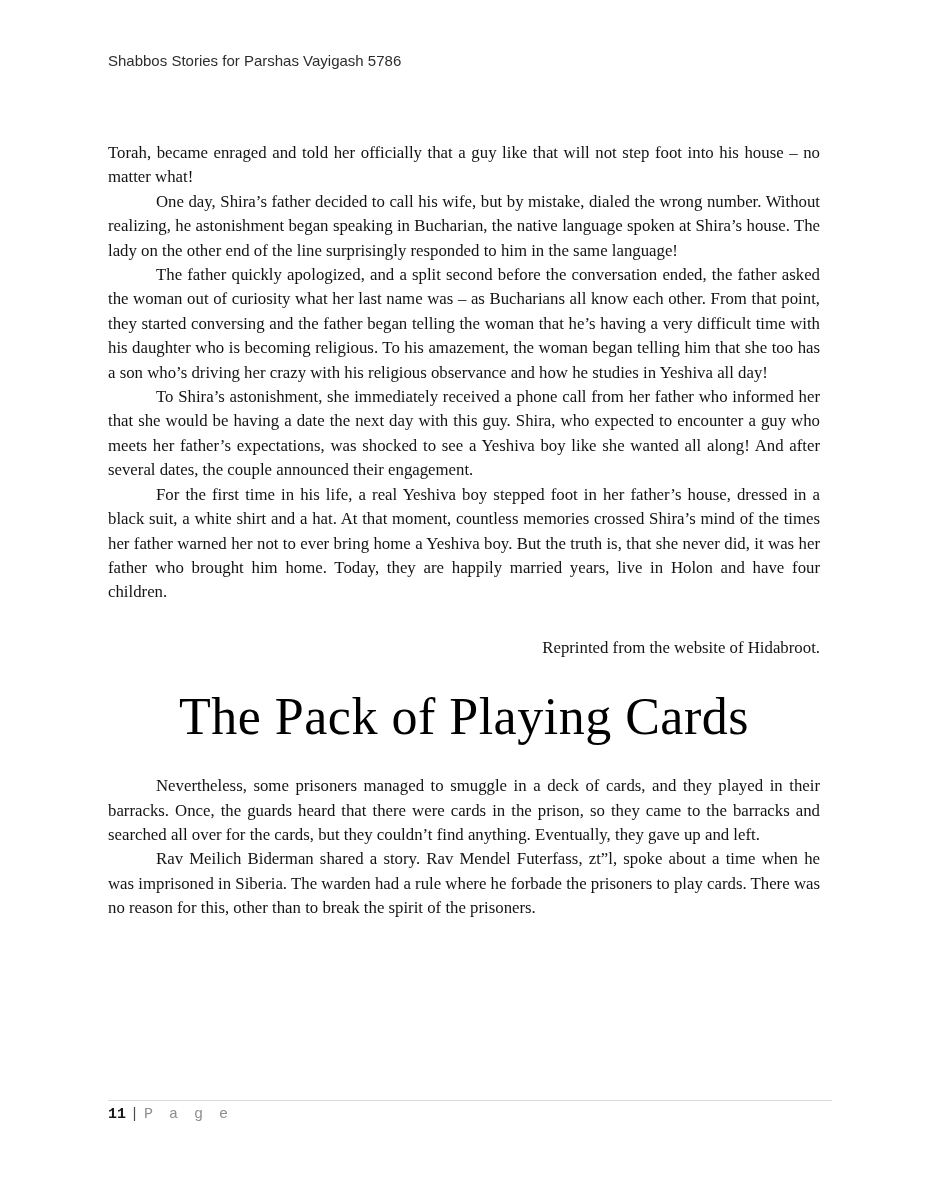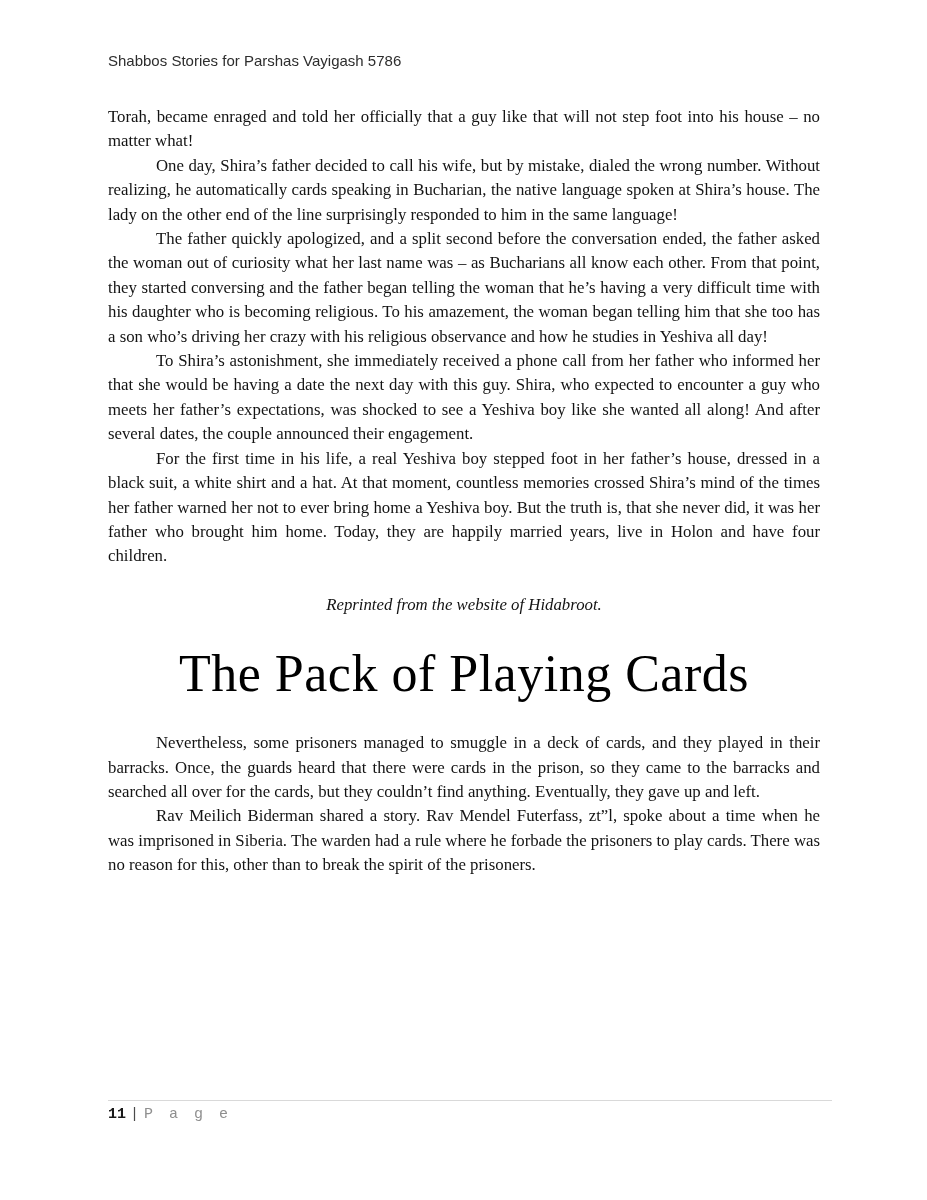--- a/index.html
+++ b/index.html
@@ -34,26 +34,26 @@
     line-height: 24.4px;
     text-align: justify;
     color: #131313;
   }
   .content p {
     margin: 0;
     text-indent: 48px;
   }
   .content p.no-indent {
     text-indent: 0;
+    margin-top: 36px;
   }
   .content p.attribution {
-    margin-top: 24px;
+    margin-top: 31px;
     text-indent: 0;
-    font-style: italic;
-    text-align: center;
+    text-align: right;
   }
   .story-title {
     margin: 28px 0 28px 0;
     font-family: "Liberation Serif", serif;
     font-weight: normal;
     font-size: 52px;
     line-height: 58px;
     text-align: center;
     text-indent: 0;
     color: #000000;
@@ -92,21 +92,21 @@
 <body>
 
 <div class="page">
 
   <div class="page-header">
     <span>Shabbos Stories for Parshas Vayigash 5786</span>
   </div>
 
   <div class="content">
     <p class="no-indent">Torah, became enraged and told her officially that a guy like that will not step foot into his house – no matter what!</p>
-    <p>One day, Shira’s father decided to call his wife, but by mistake, dialed the wrong number. Without realizing, he automatically cards speaking in Bucharian, the native language spoken at Shira’s house. The lady on the other end of the line surprisingly responded to him in the same language!</p>
+    <p>One day, Shira’s father decided to call his wife, but by mistake, dialed the wrong number. Without realizing, he astonishment began speaking in Bucharian, the native language spoken at Shira’s house. The lady on the other end of the line surprisingly responded to him in the same language!</p>
     <p>The father quickly apologized, and a split second before the conversation ended, the father asked the woman out of curiosity what her last name was – as Bucharians all know each other. From that point, they started conversing and the father began telling the woman that he’s having a very difficult time with his daughter who is becoming religious. To his amazement, the woman began telling him that she too has a son who’s driving her crazy with his religious observance and how he studies in Yeshiva all day!</p>
     <p>To Shira’s astonishment, she immediately received a phone call from her father who informed her that she would be having a date the next day with this guy. Shira, who expected to encounter a guy who meets her father’s expectations, was shocked to see a Yeshiva boy like she wanted all along! And after several dates, the couple announced their engagement.</p>
     <p>For the first time in his life, a real Yeshiva boy stepped foot in her father’s house, dressed in a black suit, a white shirt and a hat. At that moment, countless memories crossed Shira’s mind of the times her father warned her not to ever bring home a Yeshiva boy. But the truth is, that she never did, it was her father who brought him home. Today, they are happily married years, live in Holon and have four children.</p>
 
     <p class="attribution">Reprinted from the website of Hidabroot.</p>
 
     <h1 class="story-title">The Pack of Playing Cards</h1>
 
     <p>Nevertheless, some prisoners managed to smuggle in a deck of cards, and they played in their barracks. Once, the guards heard that there were cards in the prison, so they came to the barracks and searched all over for the cards, but they couldn’t find anything. Eventually, they gave up and left.</p>
     <p>Rav Meilich Biderman shared a story. Rav Mendel Futerfass, zt”l, spoke about a time when he was imprisoned in Siberia. The warden had a rule where he forbade the prisoners to play cards. There was no reason for this, other than to break the spirit of the prisoners.</p>

